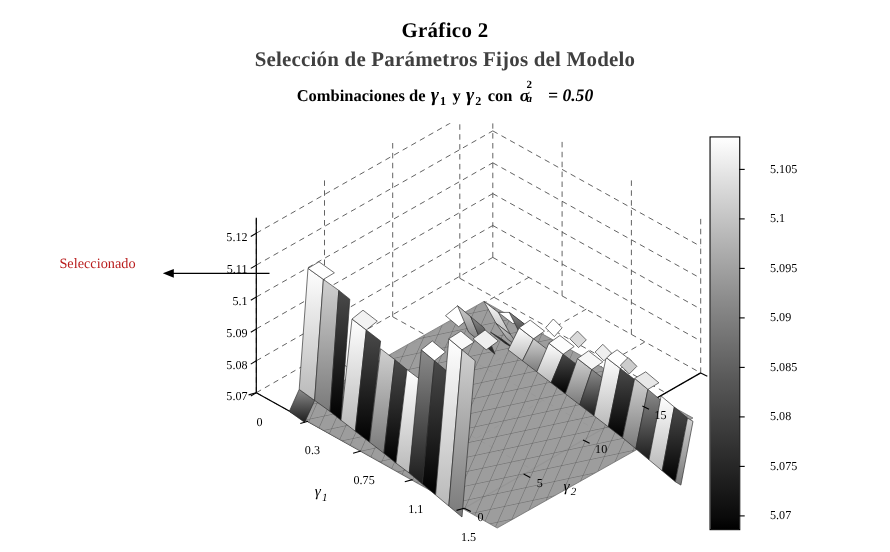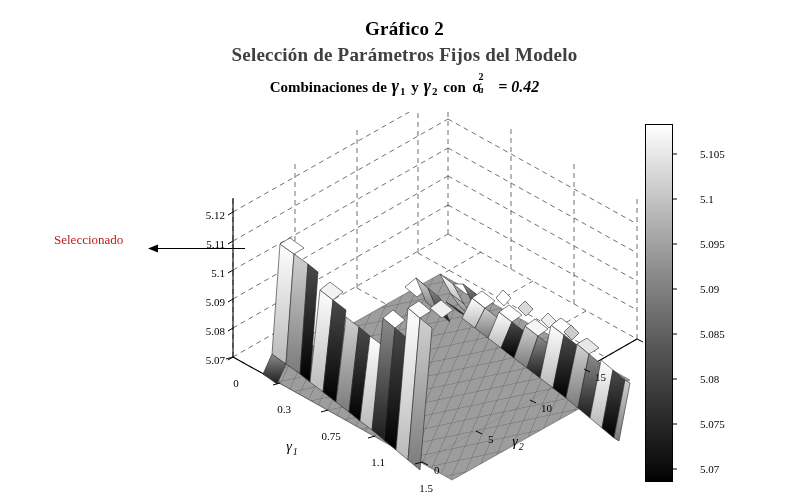--- a/index.html
+++ b/index.html
@@ -174,21 +174,21 @@
     <div id="title-line1">Gráfico 2</div>
     <div id="title-line2">Selección de Parámetros Fijos del Modelo</div>
     <div id="subtitle">
       <span>Combinaciones de</span>
       <span class="gm">γ</span><span class="sub">1</span>
       <span>y</span>
       <span class="gm">γ</span><span class="sub">2</span>
       <span>con</span>
       <span class="sigma-wrap">
         <span>σ</span><span class="sup">2</span><span class="sb">a</span>
-        <span class="eqval">= 0.42</span>
+        <span class="eqval">= 0.50</span>
       </span>
     </div>
   </div>
 
   <div id="annotation">Seleccionado</div>
   <svg id="annotation-arrow" viewBox="0 0 98 9">
     <line x1="97" y1="4.5" x2="8" y2="4.5" stroke="#000" stroke-width="1"></line>
     <polygon points="0,4.5 10,0.5 10,8.5" fill="#000"></polygon>
   </svg>
 

